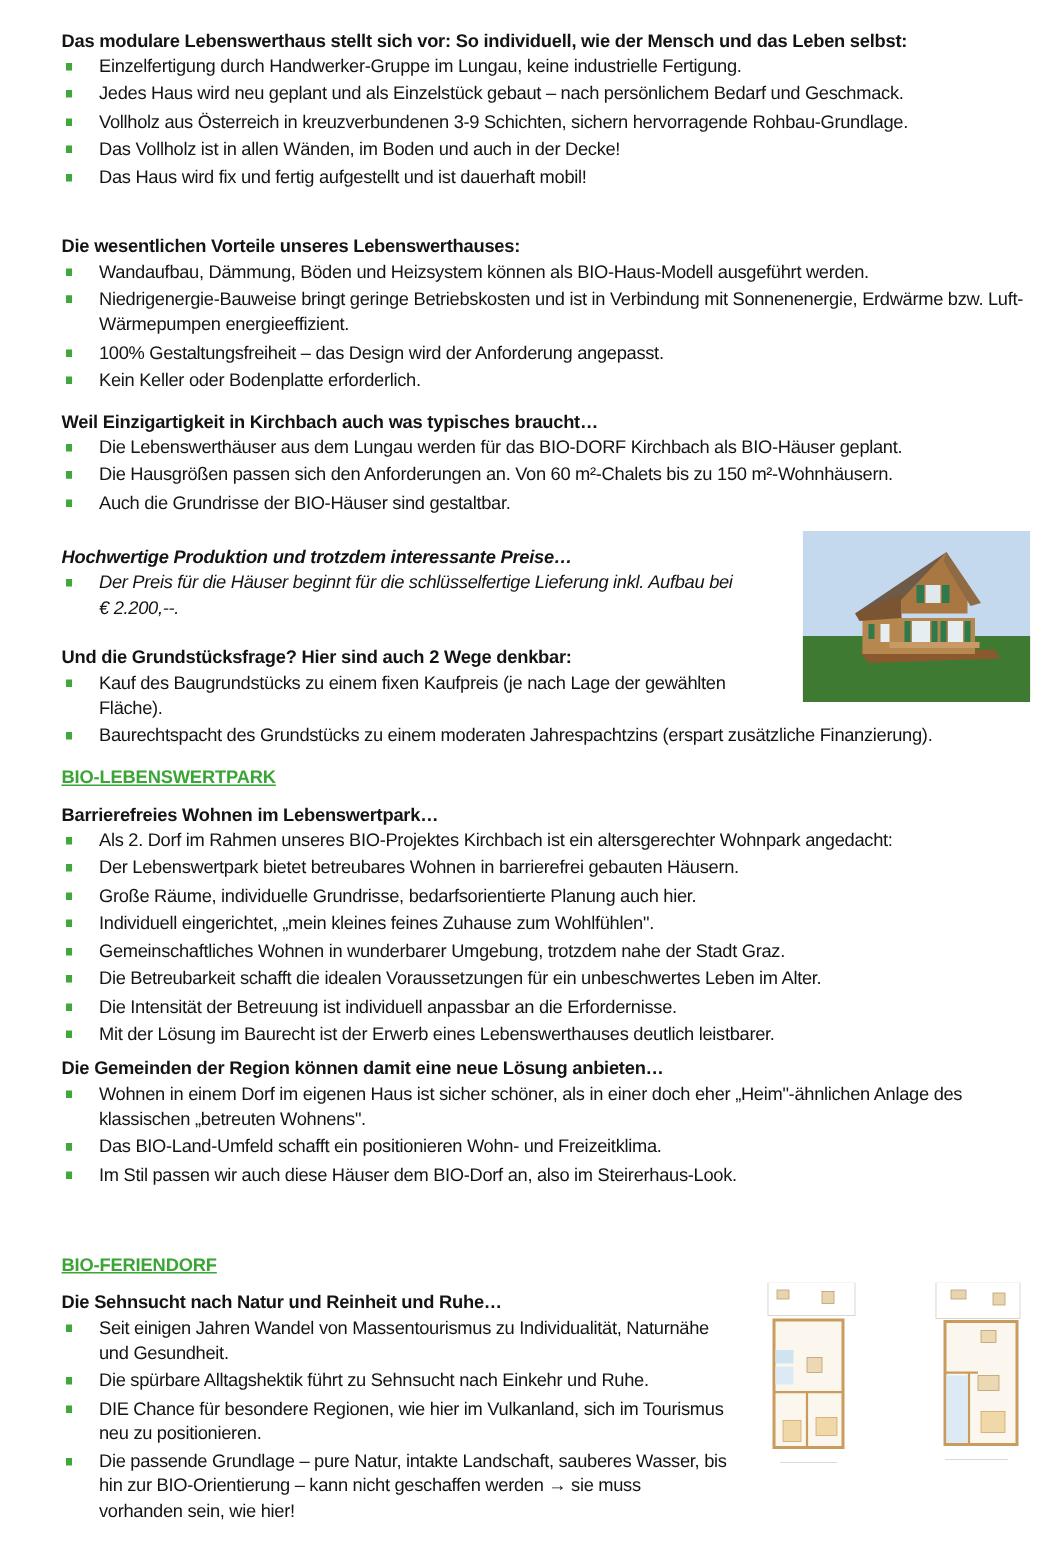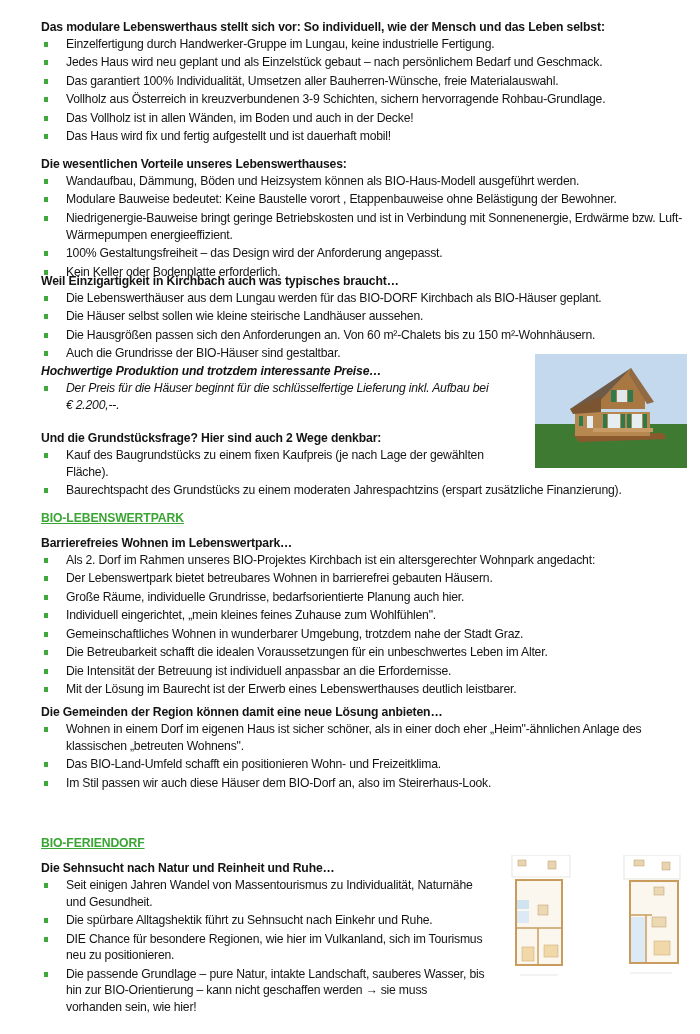--- a/index.html
+++ b/index.html
@@ -40,43 +40,42 @@
 </head>
 <body>
 
 <div class="page">
 
   <div class="block" style="top:18px; width:660px;">
     <div class="heading">Das modulare Lebenswerthaus stellt sich vor: So individuell, wie der Mensch und das Leben selbst:</div>
     <ul class="bullets">
       <li><span class="sq"></span><span>Einzelfertigung durch Handwerker-Gruppe im Lungau, keine industrielle Fertigung.</span></li>
       <li><span class="sq"></span><span>Jedes Haus wird neu geplant und als Einzelstück gebaut – nach persönlichem Bedarf und Geschmack.</span></li>
-      <li><span class="sq"></span><span>Das garantiert 100% Individualität, Umsetzen aller Bauherren-Wünsche, freie Materialauswahl.</span></li>
       <li><span class="sq"></span><span>Vollholz aus Österreich in kreuzverbundenen 3-9 Schichten, sichern hervorragende Rohbau-Grundlage.</span></li>
       <li><span class="sq"></span><span>Das Vollholz ist in allen Wänden, im Boden und auch in der Decke!</span></li>
       <li><span class="sq"></span><span>Das Haus wird fix und fertig aufgestellt und ist dauerhaft mobil!</span></li>
     </ul>
   </div>
 
   <div class="block" style="top:155px; width:660px;">
     <div class="heading">Die wesentlichen Vorteile unseres Lebenswerthauses:</div>
     <ul class="bullets">
       <li><span class="sq"></span><span>Wandaufbau, Dämmung, Böden und Heizsystem können als BIO-Haus-Modell ausgeführt werden.</span></li>
-      <li><span class="sq"></span><span>Modulare Bauweise bedeutet: Keine Baustelle vorort , Etappenbauweise ohne Belästigung der Bewohner.</span></li>
+      <li><span class="sq"></span></li>
       <li><span class="sq"></span><span>Niedrigenergie-Bauweise bringt geringe Betriebskosten und ist in Verbindung mit Sonnenenergie, Erdwärme bzw. Luft-Wärmepumpen energieeffizient.</span></li>
       <li><span class="sq"></span><span>100% Gestaltungsfreiheit – das Design wird der Anforderung angepasst.</span></li>
       <li><span class="sq"></span><span>Kein Keller oder Bodenplatte erforderlich.</span></li>
     </ul>
   </div>
 
   <div class="block" style="top:272px; width:660px;">
     <div class="heading">Weil Einzigartigkeit in Kirchbach auch was typisches braucht…</div>
     <ul class="bullets">
       <li><span class="sq"></span><span>Die Lebenswerthäuser aus dem Lungau werden für das BIO-DORF Kirchbach als BIO-Häuser geplant.</span></li>
-      <li><span class="sq"></span><span>Die Häuser selbst sollen wie kleine steirische Landhäuser aussehen.</span></li>
+      <li><span class="sq"></span></li>
       <li><span class="sq"></span><span>Die Hausgrößen passen sich den Anforderungen an. Von 60 m²-Chalets bis zu 150 m²-Wohnhäusern.</span></li>
       <li><span class="sq"></span><span>Auch die Grundrisse der BIO-Häuser sind gestaltbar.</span></li>
     </ul>
   </div>
 
   <div class="block" style="top:362px; width:450px;font-style:italic;">
     <div class="heading">Hochwertige Produktion und trotzdem interessante Preise…</div>
     <ul class="bullets">
       <li><span class="sq"></span><span>Der Preis für die Häuser beginnt für die schlüsselfertige Lieferung inkl. Aufbau bei € 2.200,--.</span></li>
     </ul>

